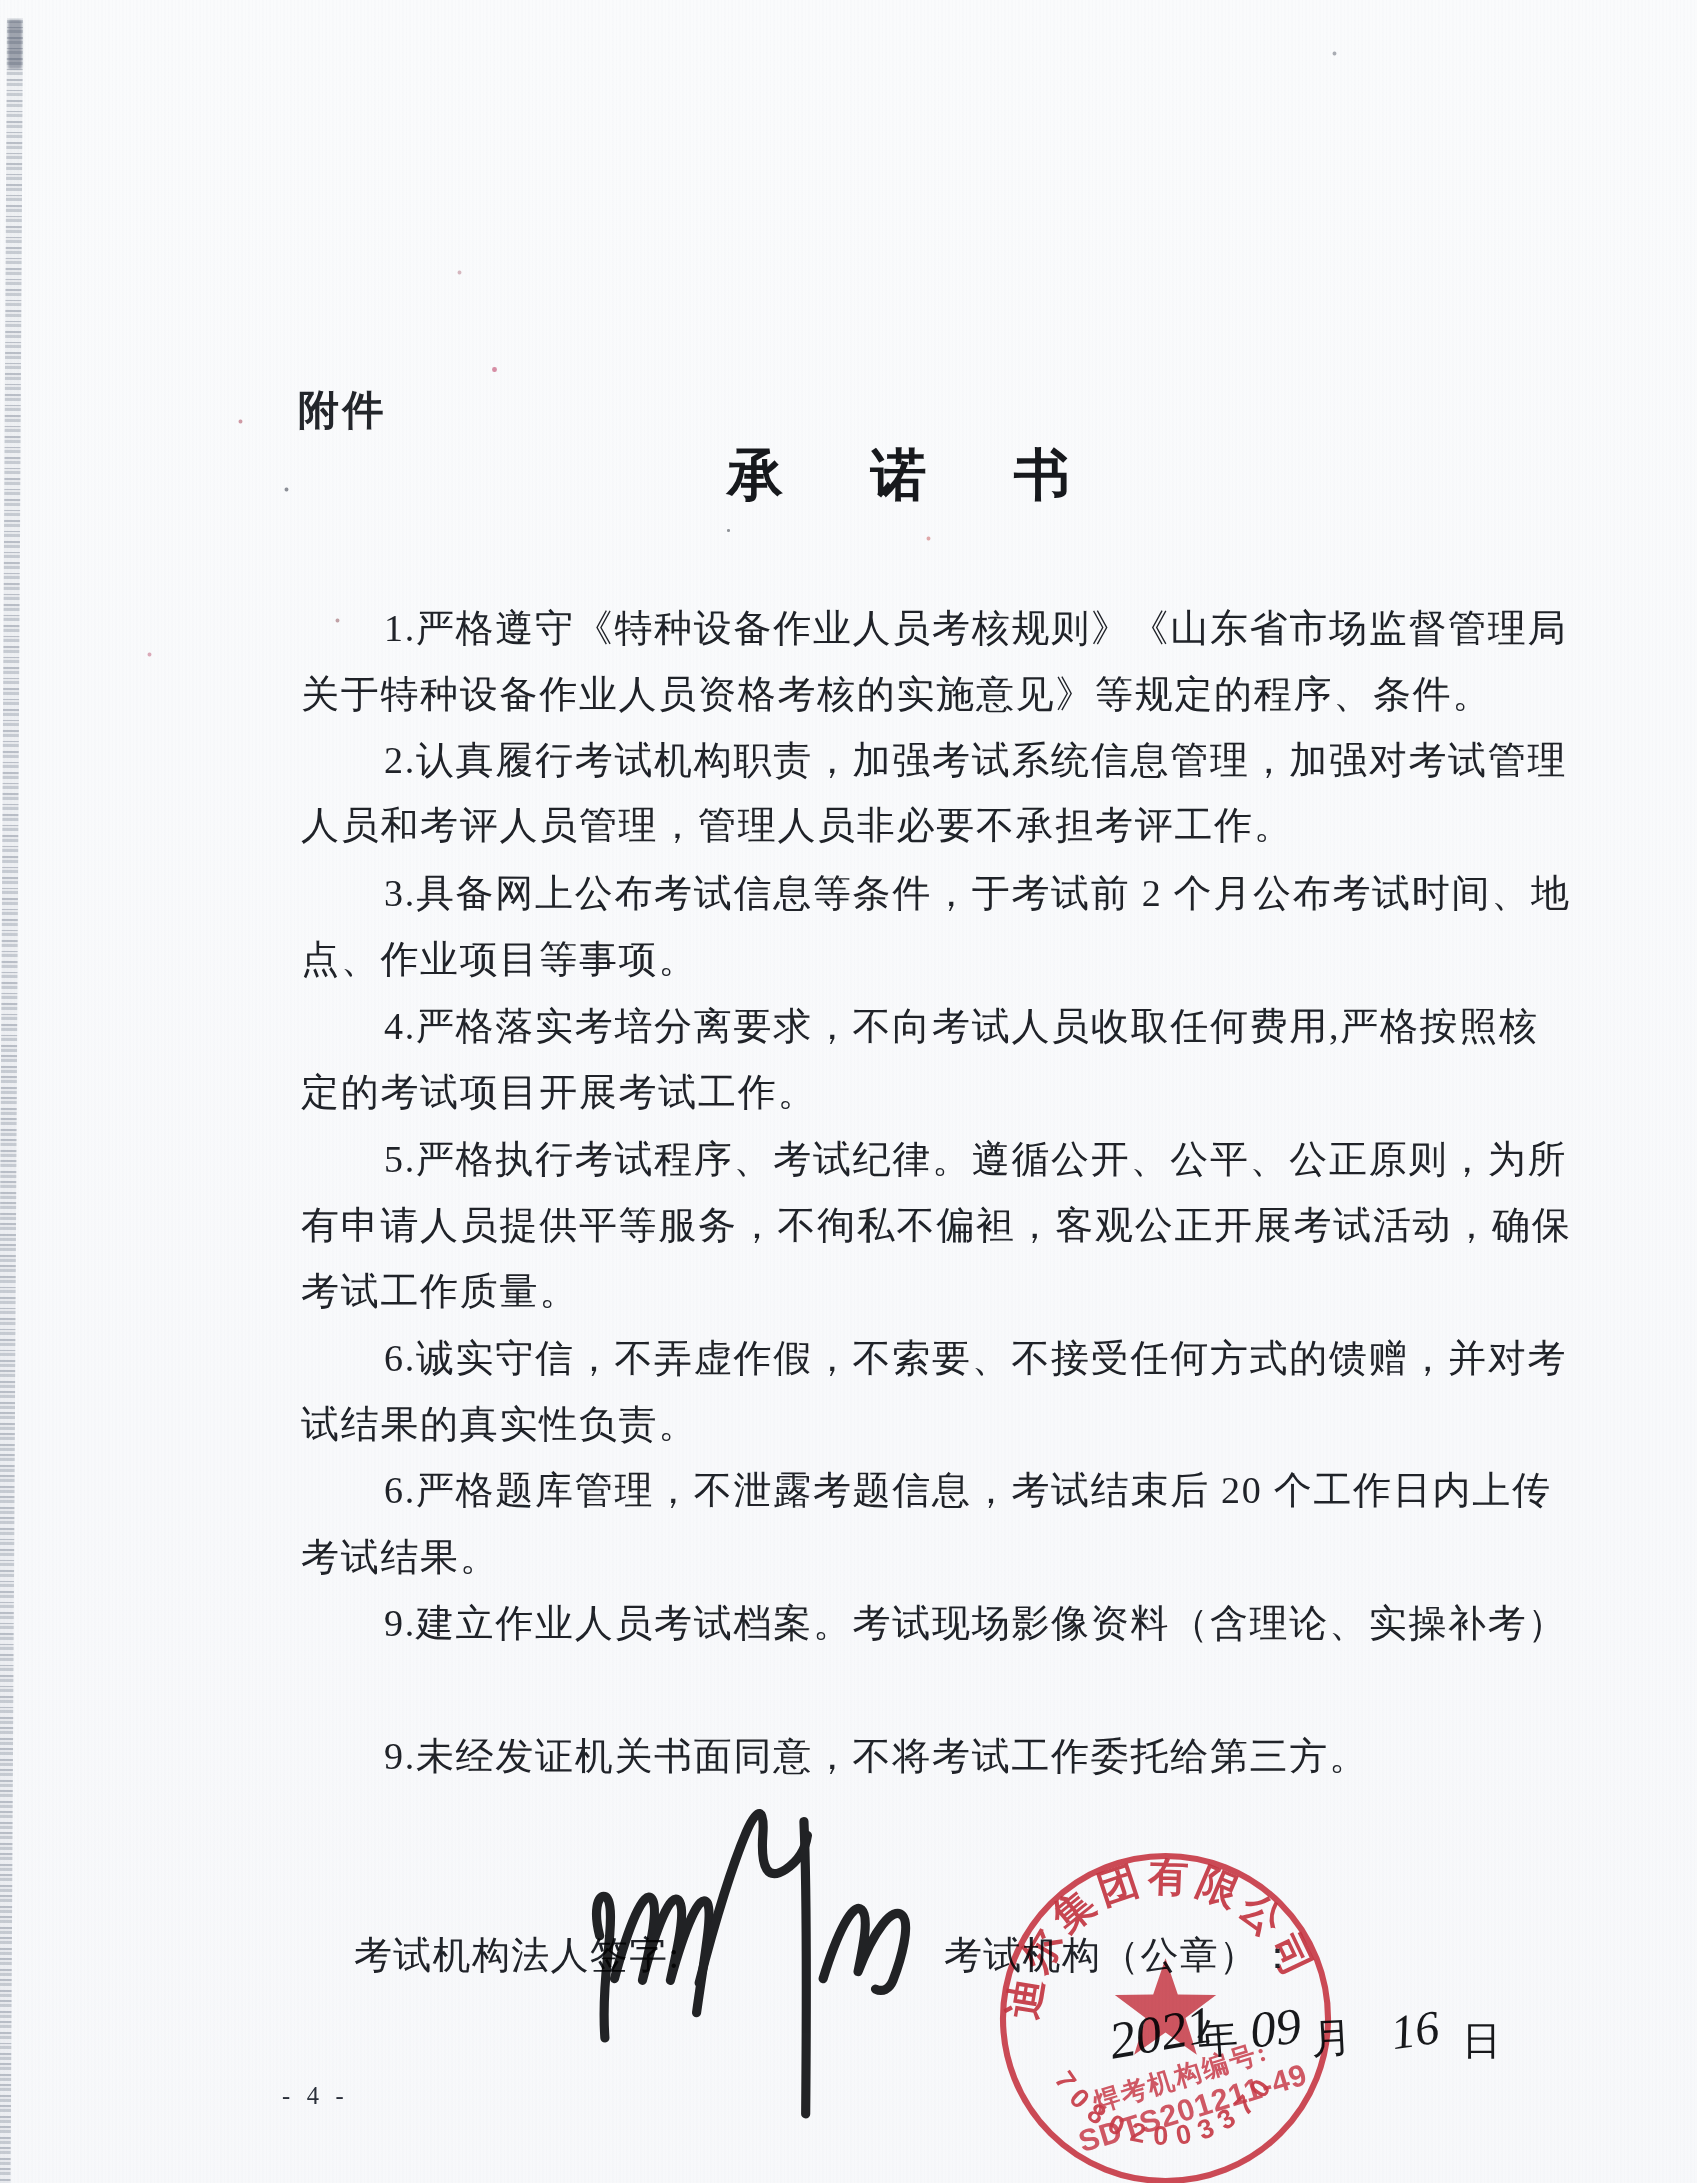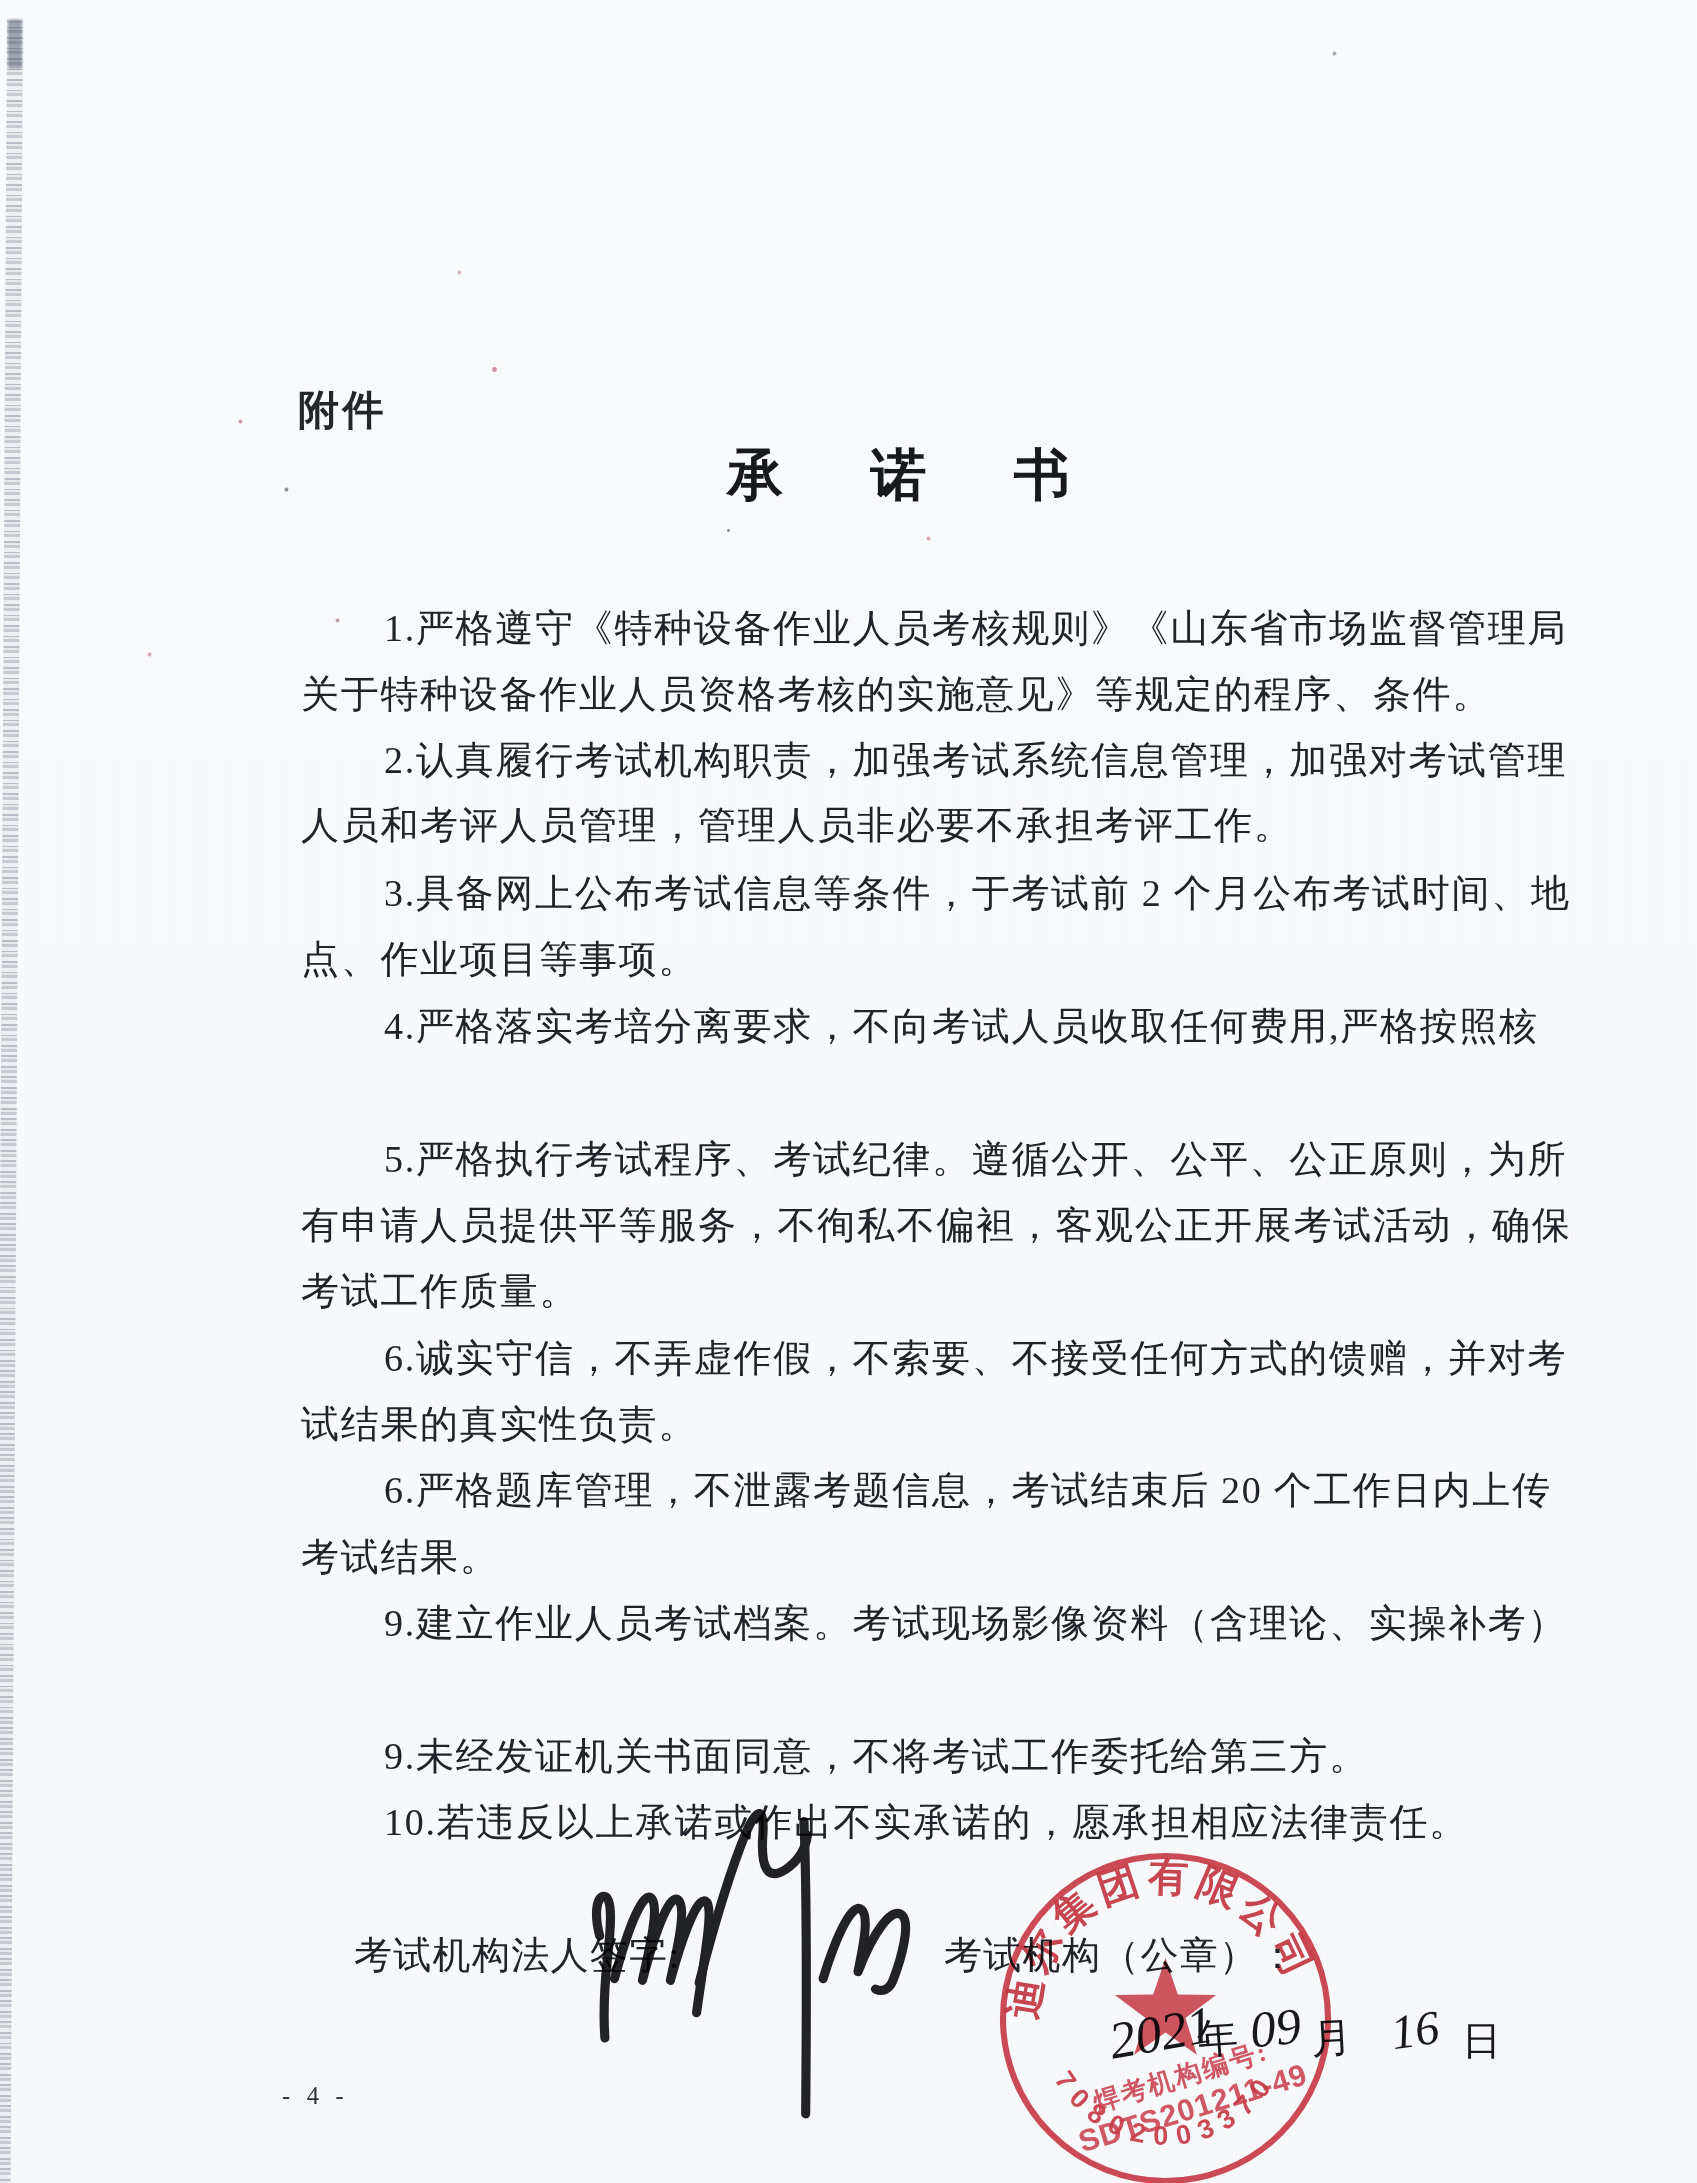--- a/index.html
+++ b/index.html
@@ -74,30 +74,30 @@
   <div class="attach">附件</div>
   <div class="title">承　诺　书</div>
 
   <div class="bline ind" style="top:603px">1.严格遵守《特种设备作业人员考核规则》《山东省市场监督管理局</div>
   <div class="bline cont" style="top:669px">关于特种设备作业人员资格考核的实施意见》等规定的程序、条件。</div>
   <div class="bline ind" style="top:735px">2.认真履行考试机构职责，加强考试系统信息管理，加强对考试管理</div>
   <div class="bline cont" style="top:800px">人员和考评人员管理，管理人员非必要不承担考评工作。</div>
   <div class="bline ind" style="top:868px">3.具备网上公布考试信息等条件，于考试前 2 个月公布考试时间、地</div>
   <div class="bline cont" style="top:934px">点、作业项目等事项。</div>
   <div class="bline ind" style="top:1001px">4.严格落实考培分离要求，不向考试人员收取任何费用,严格按照核</div>
+  <div class="bline cont" style="top:1067px">定的考试项目开展考试工作。</div>
   <div class="bline ind" style="top:1134px">5.严格执行考试程序、考试纪律。遵循公开、公平、公正原则，为所</div>
   <div class="bline cont" style="top:1200px">有申请人员提供平等服务，不徇私不偏袒，客观公正开展考试活动，确保</div>
   <div class="bline cont" style="top:1266px">考试工作质量。</div>
   <div class="bline ind" style="top:1333px">6.诚实守信，不弄虚作假，不索要、不接受任何方式的馈赠，并对考</div>
   <div class="bline cont" style="top:1399px">试结果的真实性负责。</div>
   <div class="bline ind" style="top:1465px">6.严格题库管理，不泄露考题信息，考试结束后 20 个工作日内上传</div>
   <div class="bline cont" style="top:1532px">考试结果。</div>
   <div class="bline ind" style="top:1598px">9.建立作业人员考试档案。考试现场影像资料（含理论、实操补考）</div>
   <div class="bline ind" style="top:1731px">9.未经发证机关书面同意，不将考试工作委托给第三方。</div>
-  <div class="bline ind" style="top:1797px">10.若违反以上承诺或作出不实承诺的，愿承担相应法律责任。</div>
 
   <div class="siglabel left">考试机构法人签字:</div>
   <div class="siglabel right">考试机构（公章）：</div>
 
   <svg class="signature" width="371" height="341" viewBox="0 0 850 780">
     <g fill="none" stroke="#17181a" stroke-width="21" stroke-linecap="round" stroke-linejoin="round" opacity="0.95">
       <path d="M84 322 C70 268 78 228 96 232 C114 236 110 300 102 372 C94 446 92 500 96 556"></path>
       <path d="M118 420 C150 300 186 212 204 238 C220 262 198 352 182 424 C214 300 248 218 266 242 C282 264 262 352 246 424 C280 300 314 222 330 246 C344 268 324 368 306 498"></path>
       <path d="M312 430 C350 280 392 150 420 84 C446 24 462 30 458 88 C452 170 470 196 510 170 C540 150 556 120 560 92"></path>
       <path d="M552 60 C560 240 558 500 556 730"></path>

